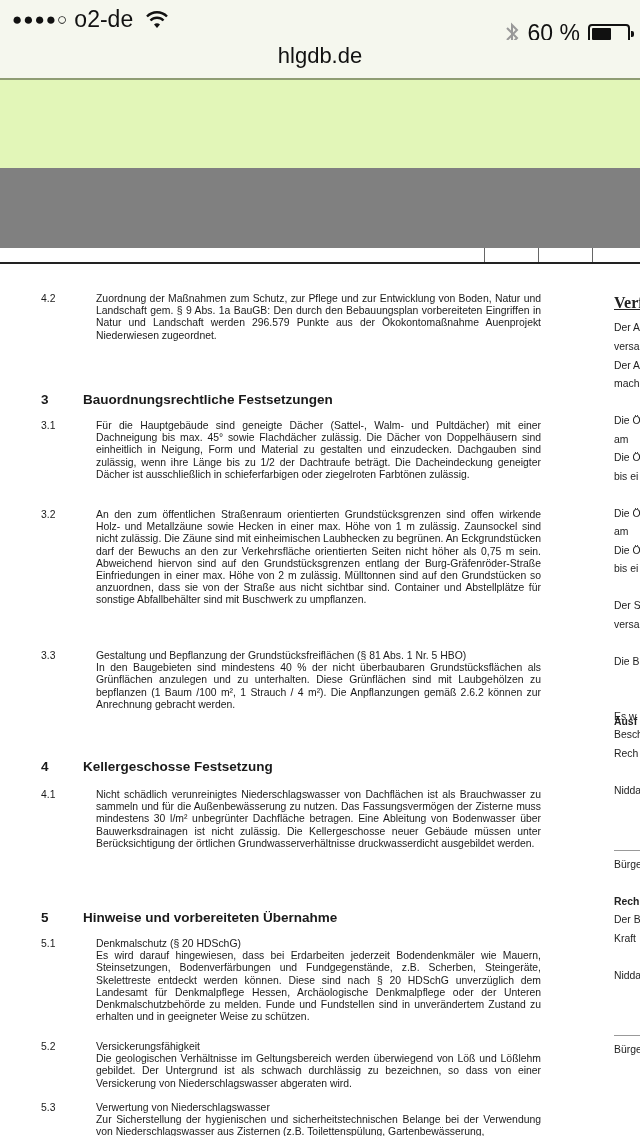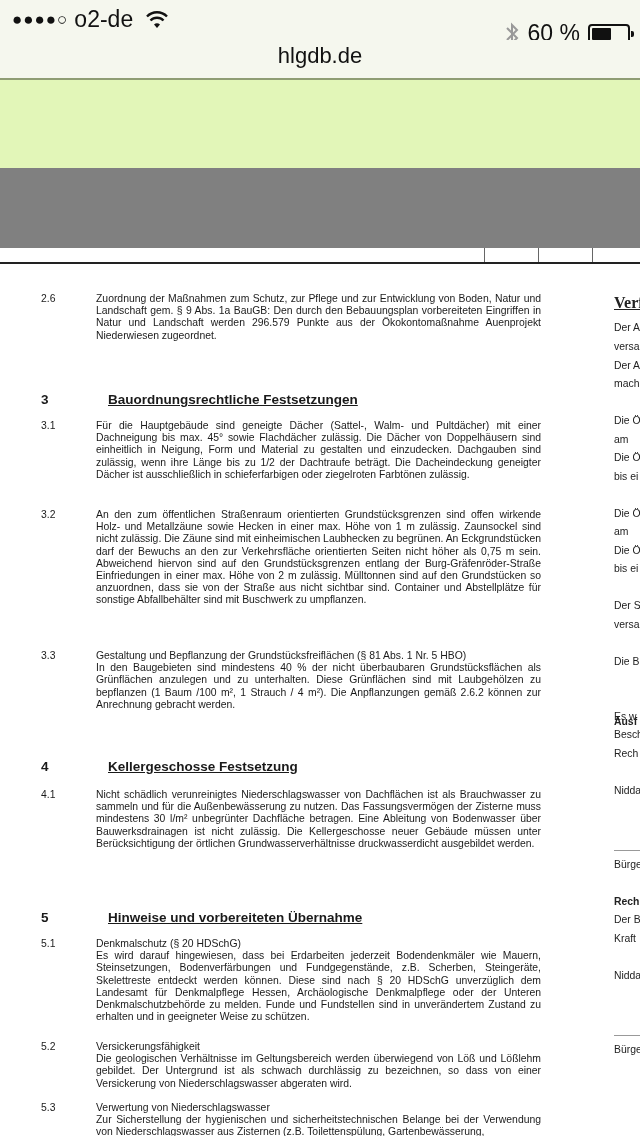--- a/index.html
+++ b/index.html
@@ -19,21 +19,21 @@
   .url-divider { position:absolute; left:0; top:78px; width:640px; height:2px; background:#8f9d74; }
   .green-banner { position:absolute; left:0; top:80px; width:640px; height:88px; background:#e2f6b8; }
   .gray-header { position:absolute; left:0; top:168px; width:640px; height:80px; background:#808080; }
   .table-strip { position:absolute; left:0; top:248px; width:640px; height:14px; background:#fff; border-bottom:2px solid #222; }
   .table-strip .cell-line { position:absolute; top:0; bottom:0; width:1px; background:#666; }
   .item { position:absolute; left:41px; width:500px; font-size:10.4px; line-height:12.2px; }
   .item .num { position:absolute; left:0; top:0; }
   .item .body { position:absolute; left:55px; width:445px; text-align:justify; }
   .section { position:absolute; left:41px; font-size:13.5px; font-weight:bold; }
   .section .num { position:absolute; left:0; }
-  .section .title { position:absolute; left:67px; white-space:nowrap; text-decoration:underline; }
+  .section .title { position:absolute; left:42px; white-space:nowrap; }
   .side { position:absolute; left:614px; top:264px; width:26px; height:872px; overflow:hidden; font-size:10.4px; color:#222; }
   .side .ln { position:absolute; left:0; white-space:nowrap; }
   .side .bold { font-weight:bold; }
   .side .rule { position:absolute; left:0; width:40px; height:1px; background:#999; }
   .side .head { font-weight:bold; font-size:16px; text-decoration:underline;font-family:Liberation Serif, serif; }
 </style>
 </head>
 <body>
 
 <div class="status-bar">
@@ -65,21 +65,21 @@
 <div class="green-banner"></div>
 <div class="gray-header"></div>
 <div class="table-strip">
   <div class="cell-line" style="left:484px"></div>
   <div class="cell-line" style="left:538px"></div>
   <div class="cell-line" style="left:592px"></div>
 </div>
 
 <div>
   <div class="item" style="top:293px">
-    <span class="num">2.6</span>
+    <span class="num">4.2</span>
     <div class="body">Zuordnung der Maßnahmen zum Schutz, zur Pflege und zur Entwicklung von Boden, Natur und Landschaft gem. § 9 Abs. 1a BauGB: Den durch den Bebauungsplan vorbereiteten Eingriffen in Natur und Landschaft werden 296.579 Punkte aus der Ökokontomaßnahme Auenprojekt Niederwiesen zugeordnet.</div>
   </div>
 
   <div class="section" style="top:392px">
     <span class="num">3</span>
     <span class="title">Bauordnungsrechtliche Festsetzungen</span>
   </div>
 
   <div class="item" style="top:420px">
     <span class="num">3.1</span>

